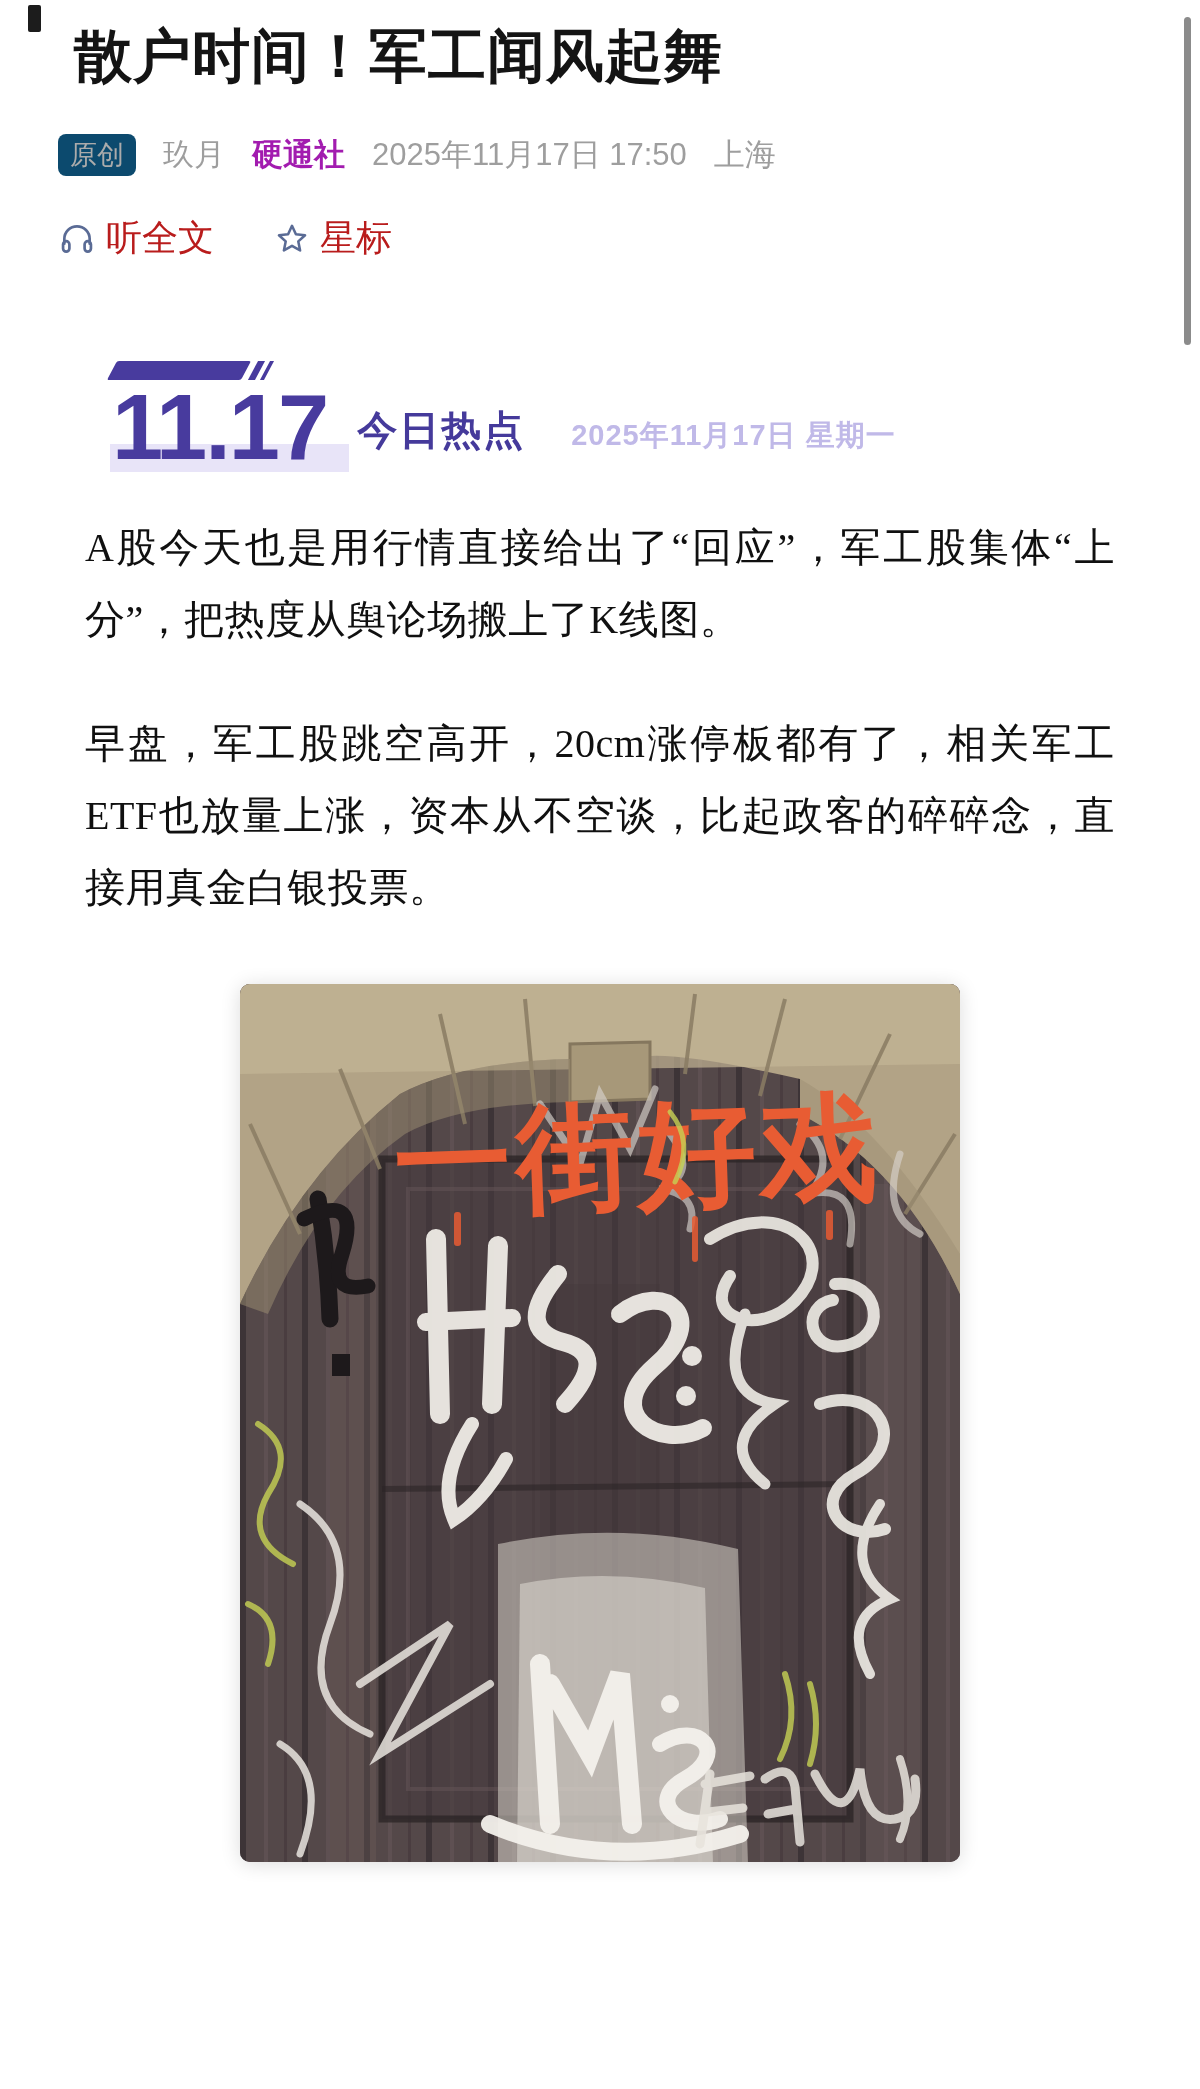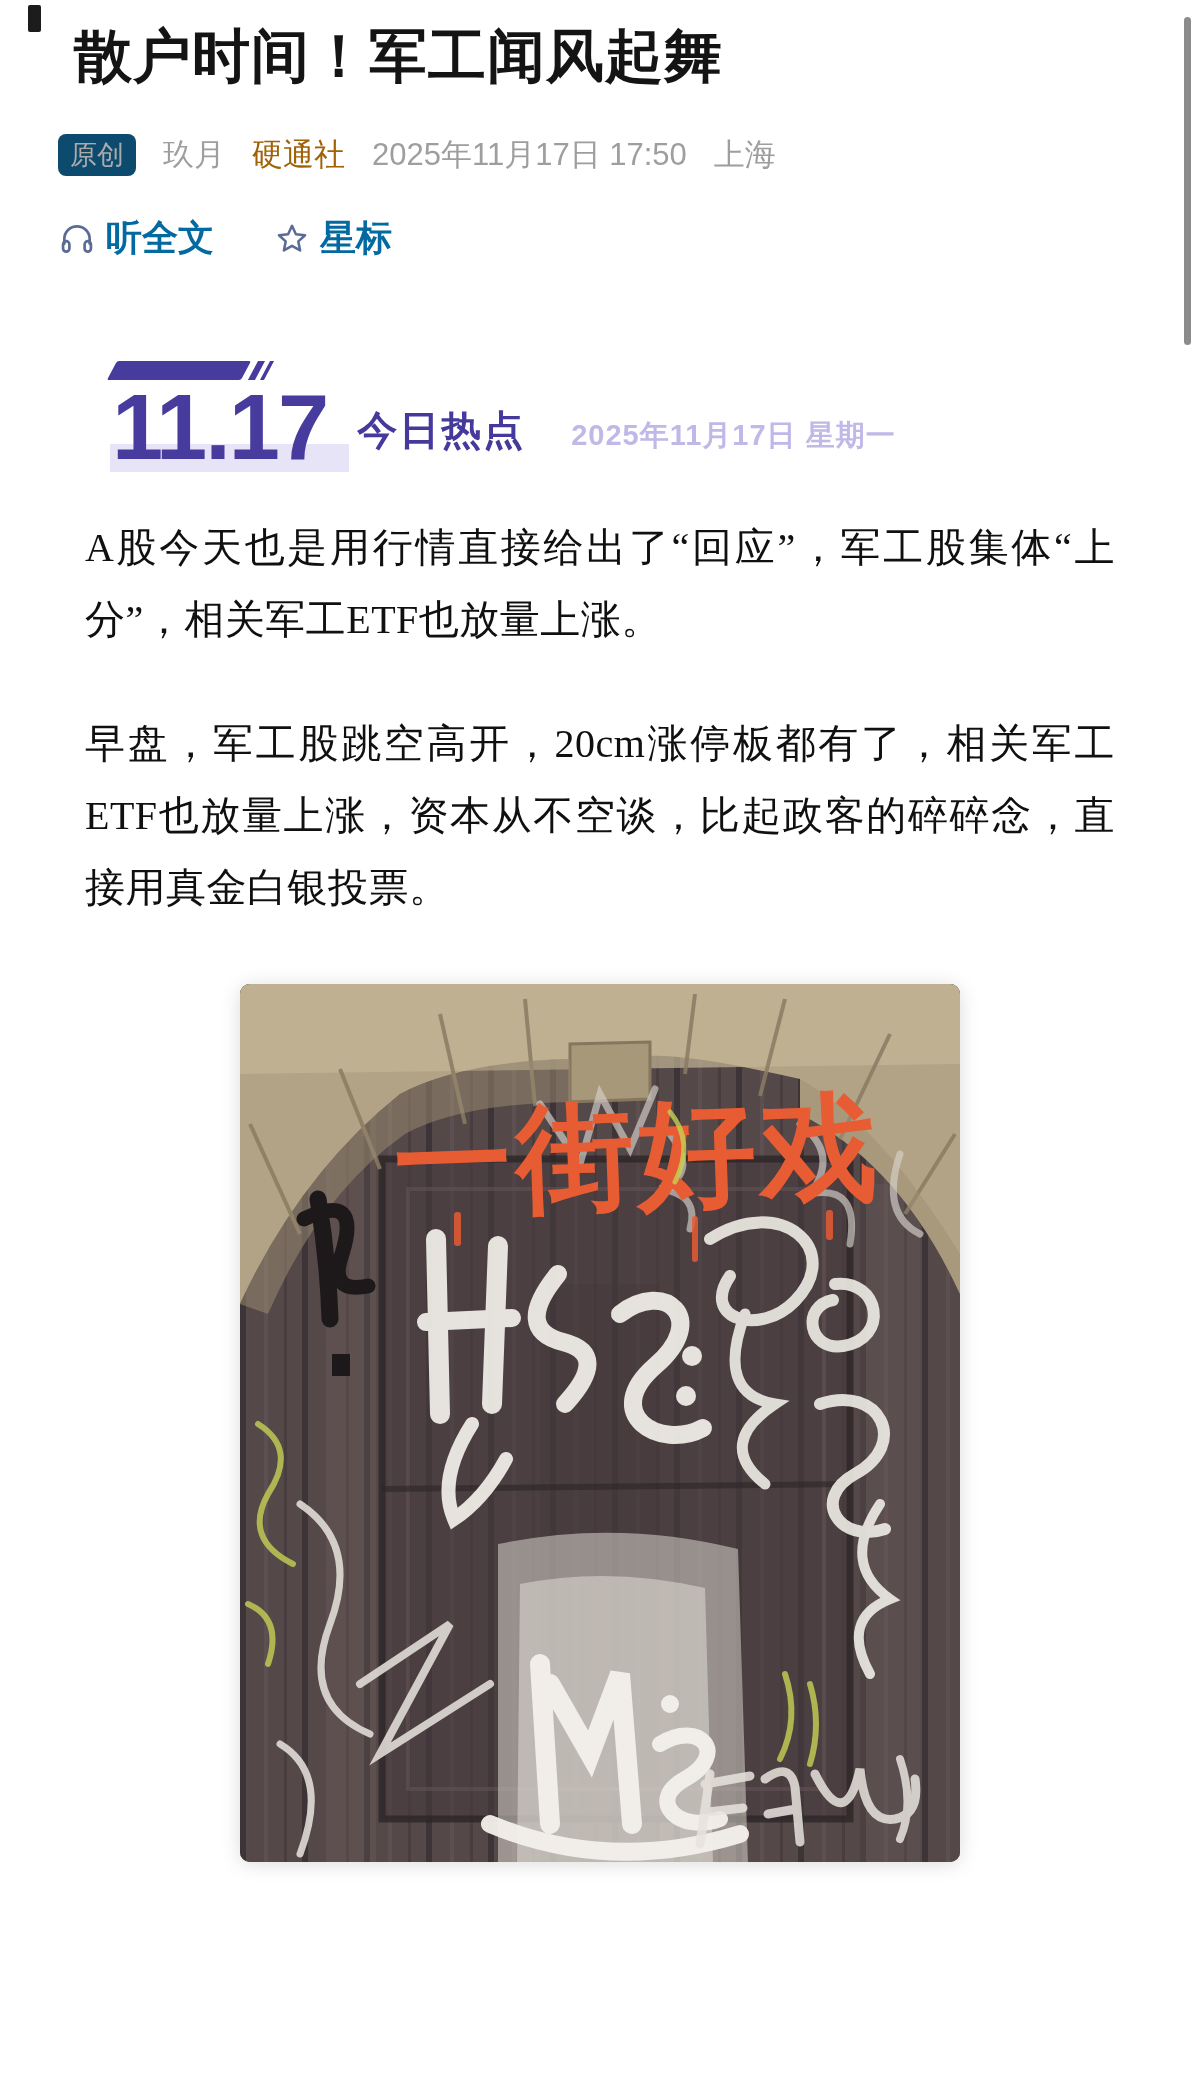--- a/index.html
+++ b/index.html
@@ -19,25 +19,25 @@
     letter-spacing:1px;
   }
   .byline{
     margin:46px 58px 0;display:flex;align-items:center;gap:27px;
     font-size:31px;color:#9e9e9e;white-space:nowrap;
   }
   .badge{
     background:#0c4a6e;color:#ababab;border-radius:8px;
     padding:3px 12px;font-size:27px;
   }
-  .account{color:#a16207;font-weight:400;text-decoration:none;cursor:pointer;}
+  .account{color:#a21caf;font-weight:700;text-decoration:none;cursor:pointer;}
   .author{color:#9e9e9e;}
   .actions{
     margin:38px 58px 0;display:flex;align-items:center;gap:60px;
-    font-size:36px;color:#0369a1;font-weight:700;
+    font-size:36px;color:#b91c1c;font-weight:400;
   }
   .action{display:flex;align-items:center;gap:10px;cursor:pointer;}
   .action svg{display:block;}
 
   
   .section-header{margin:98px 0 0 112px;}
   .bar-row{display:flex;align-items:center;height:19px;margin-bottom:14px;}
   .bar{width:134px;height:19px;background:#483b9e;transform:skewX(-28deg);border-radius:2px;}
   .slash{height:19px;background:#483b9e;transform:skewX(-28deg);margin-left:7px;}
   .slash.s1{width:7px;}
@@ -116,21 +116,21 @@
           <div class="slash s1"></div>
           <div class="slash s2"></div>
       </div>
       <div class="header-row">
         <span class="big-date">11.17</span>
         <span class="header-label">今日热点</span>
         <span class="header-date">2025年11月17日 星期一</span>
       </div>
     </div>
 
-    <p>A股今天也是用行情直接给出了“回应”，军工股集体“上分”，相关军工ETF也放量上涨。</p>
+    <p>A股今天也是用行情直接给出了“回应”，军工股集体“上分”，把热度从舆论场搬上了K线图。</p>
     <p>早盘，军工股跳空高开，20cm涨停板都有了，相关军工ETF也放量上涨，资本从不空谈，比起政客的碎碎念，直接用真金白银投票。</p>
 
     <figure class="photo">
       <svg width="720" height="880" viewBox="0 0 720 880" xmlns="http://www.w3.org/2000/svg">
         <defs>
           <pattern id="planks" width="62" height="880" patternUnits="userSpaceOnUse">
             <rect width="62" height="880" fill="#544749"></rect>
             <rect x="0" width="6" height="880" fill="#382f32"></rect>
             <rect x="24" width="4" height="880" fill="#6a595a" opacity="0.55"></rect>
             <rect x="44" width="3" height="880" fill="#433739" opacity="0.8"></rect>

